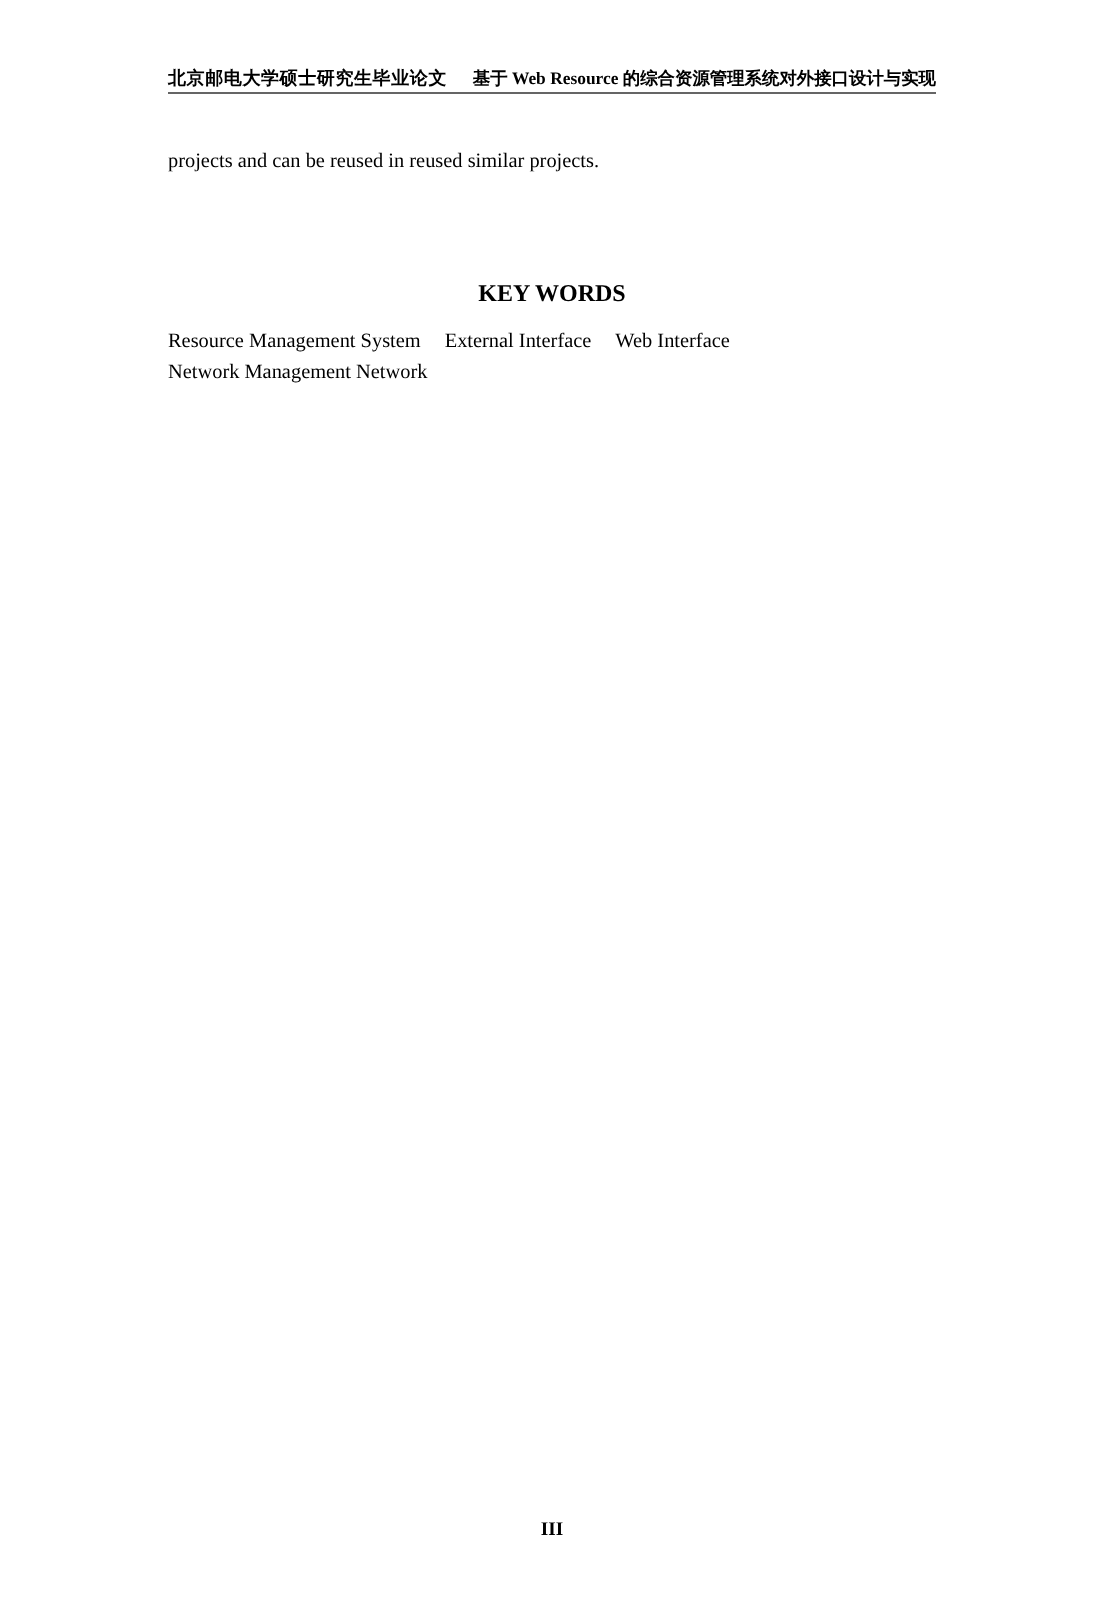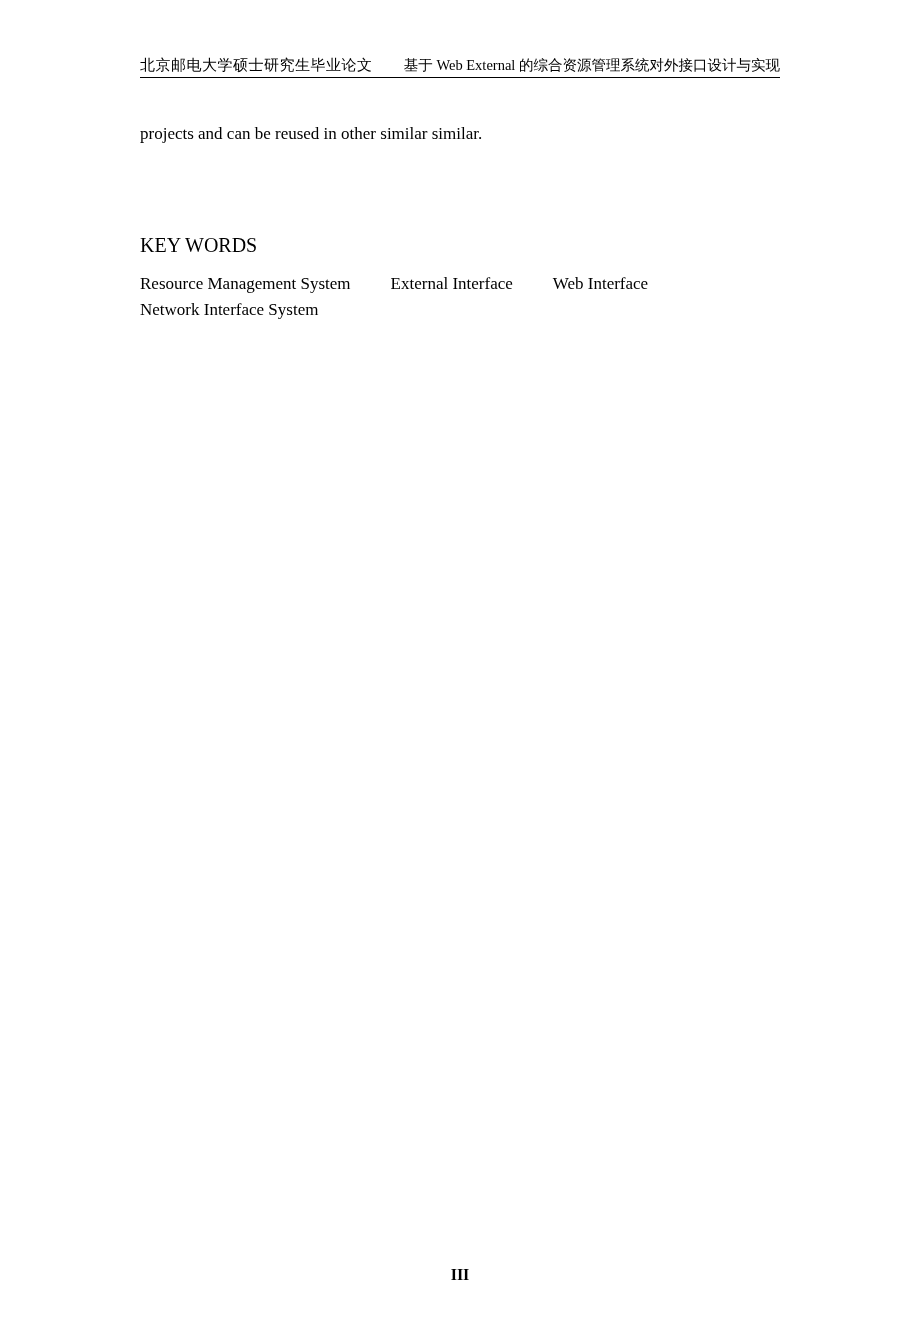--- a/index.html
+++ b/index.html
@@ -16,82 +16,83 @@
       color: #000;
     }
     .page-container {
       padding: 56px 140px 0 140px;
     }
     .header-row {
       display: flex;
       justify-content: space-between;
       align-items: baseline;
       font-size: 15px;
-      font-weight: normal;
+      font-weight: bold;
       border-bottom: 1.5px solid #000;
       padding-bottom: 2px;
     }
     .header-left {
       font-family: "SimSun", "STSong", serif;
       letter-spacing: 0.5px;
     }
     .header-right {
       font-family: "SimSun", "STSong", serif;
       font-size: 14.5px;
     }
     .body-text {
       margin-top: 46px;
       font-size: 17px;
       font-family: "Times New Roman", serif;
     }
     .section-heading {
       margin-top: 90px;
       font-size: 20px;
-      font-weight: normal;
+      font-weight: bold;
       font-family: "Times New Roman", serif;
+      text-align: center;
     }
     .keywords-block {
       margin-top: 14px;
       font-size: 17px;
       font-family: "Times New Roman", serif;
       line-height: 1.5;
     }
     .kw-line {
       display: flex;
-      gap: 40px;
+      gap: 20px;
     }
     .page-number {
       position: absolute;
       bottom: 60px;
       left: 0;
       right: 0;
       text-align: center;
       font-size: 16px;
       font-family: "Times New Roman", serif;
       font-weight: bold;
     }
   </style>
 </head>
 <body>
 
 <div class="page-container">
   <div class="header-row">
     <span class="header-left">北京邮电大学硕士研究生毕业论文</span>
-    <span class="header-right">基于 Web External 的综合资源管理系统对外接口设计与实现</span>
+    <span class="header-right">基于 Web Resource 的综合资源管理系统对外接口设计与实现</span>
   </div>
 
-  <div class="body-text">projects and can be reused in other similar similar.</div>
+  <div class="body-text">projects and can be reused in reused similar projects.</div>
 
   <div class="section-heading">KEY WORDS</div>
 
   <div class="keywords-block">
     <div class="kw-line">
       <span>Resource Management System</span>
       <span>External Interface</span>
       <span>Web Interface</span>
     </div>
     <div class="kw-line">
-      <span>Network Interface System</span>
+      <span>Network Management Network</span>
     </div>
   </div>
 </div>
 
 <div class="page-number">III</div>
 
 </body></html>

